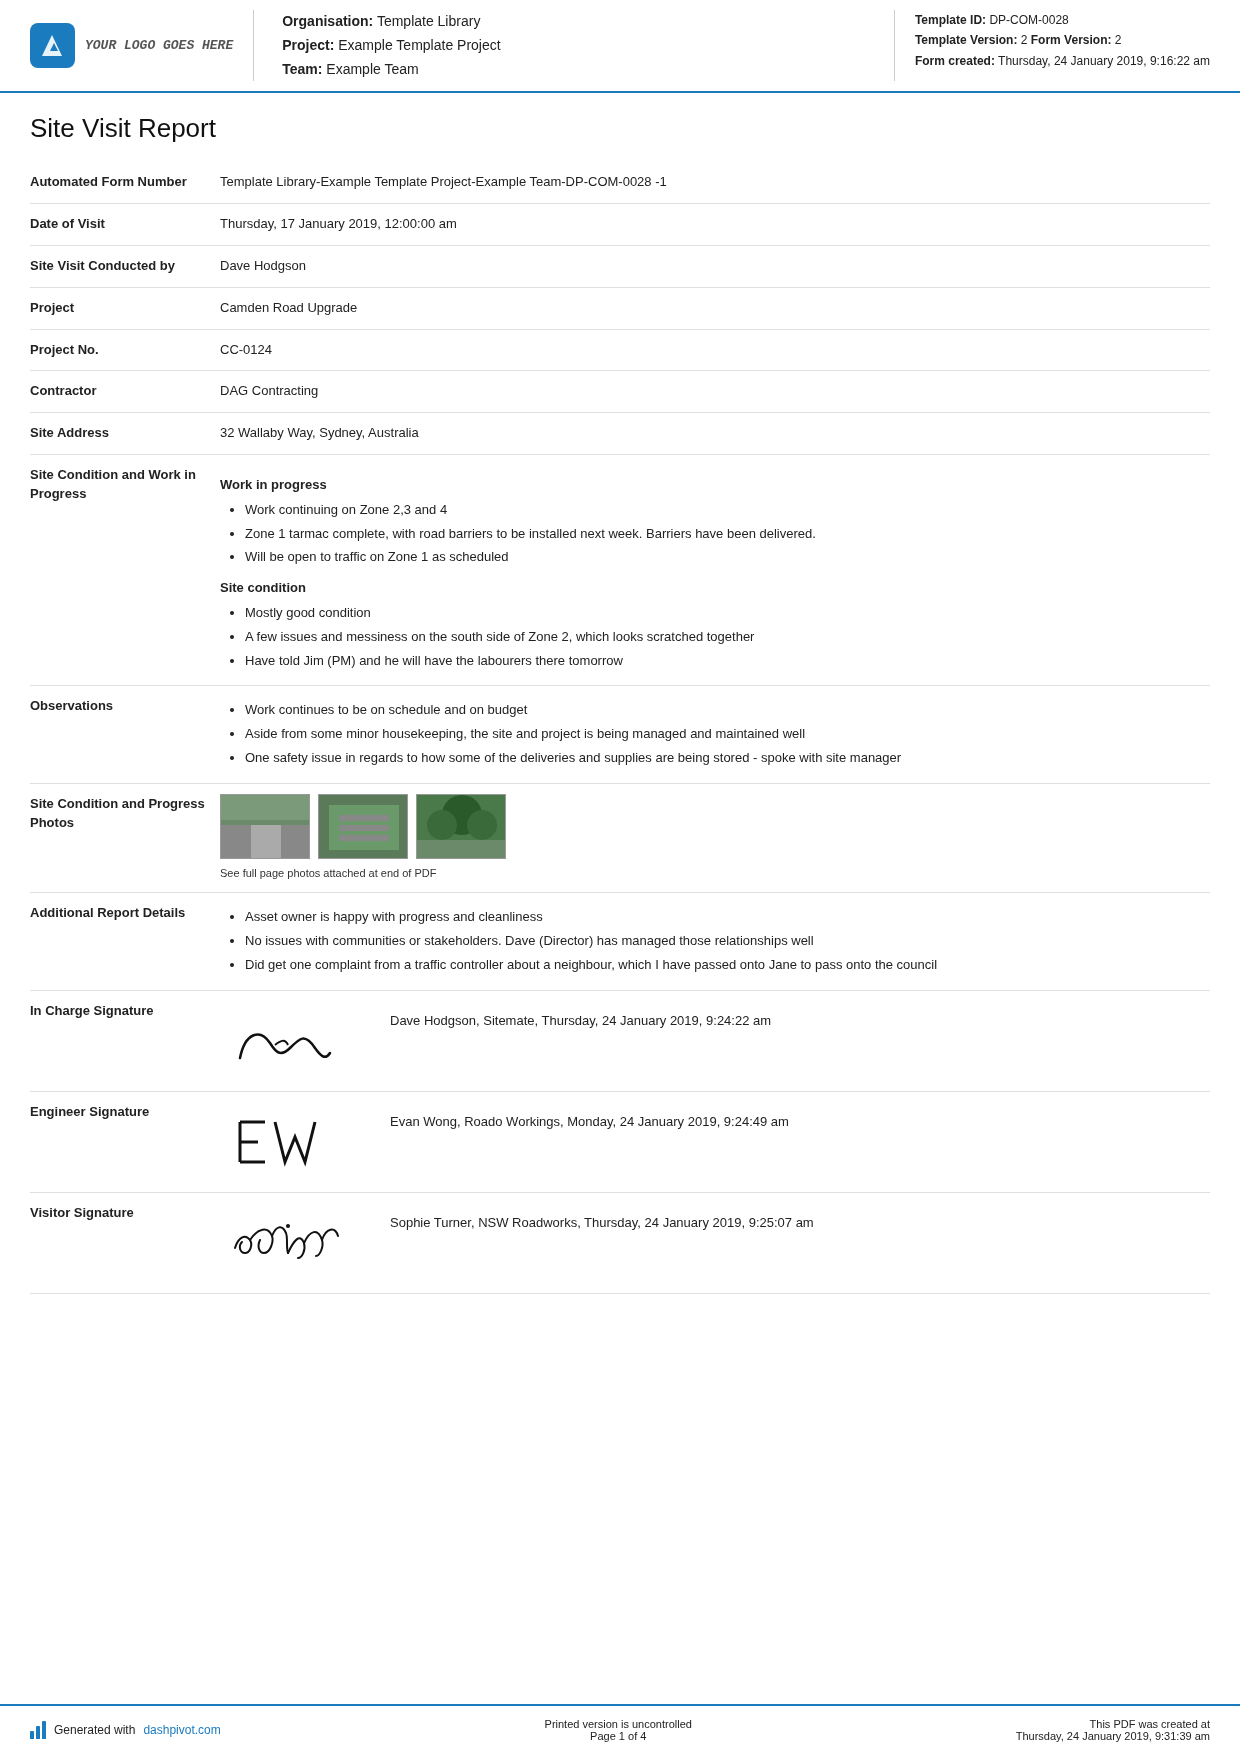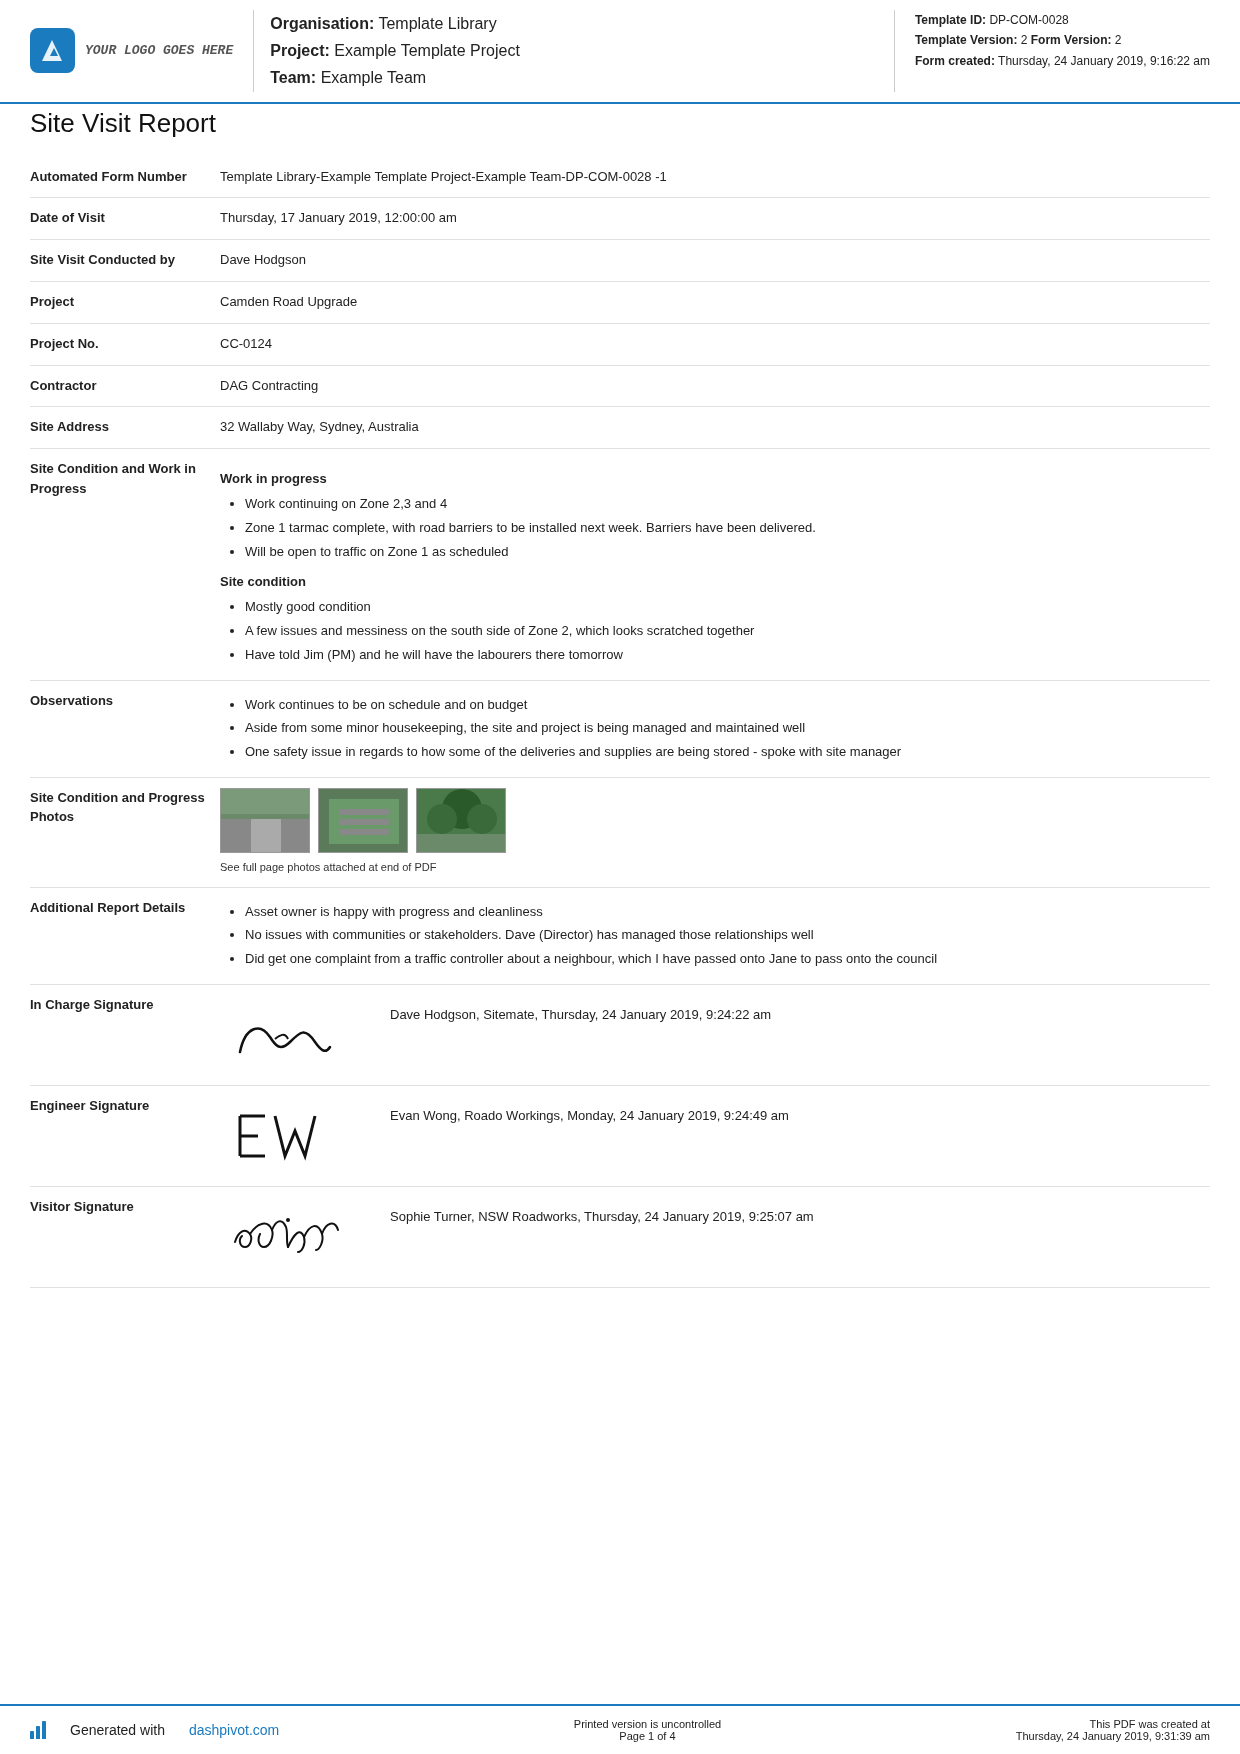--- a/index.html
+++ b/index.html
@@ -45,23 +45,23 @@
     .logo-text {
       font-size: 13px;
       font-weight: bold;
       color: #555;
       font-style: italic;
       font-family: Liberation Mono, monospace;
     }
 
     .header-middle {
       flex: 1;
-      padding-left: 16px;
+      padding-left: 28px;
       border-left: 1px solid #ccc;
-      font-size: 16px;
+      font-size: 14px;
       line-height: 1.7;
     }
 
     .header-middle span.label {
       font-weight: bold;
     }
 
     .header-right {
       min-width: 280px;
       font-size: 12px;
@@ -70,21 +70,21 @@
       padding-left: 20px;
     }
 
     .header-right span.label {
       font-weight: bold;
     }
 
     
     .content {
       flex: 1;
-      padding: 4px 30px;
+      padding: 20px 30px;
     }
 
     .report-title {
       font-size: 26px;
       font-weight: normal;
       margin-bottom: 18px;
       color: #111;
     }
 
     
@@ -186,22 +186,22 @@
       padding: 12px 30px;
       display: flex;
       justify-content: space-between;
       align-items: center;
       margin-top: auto;
     }
 
     .footer-left {
       display: flex;
       align-items: center;
-      gap: 24px;
-      font-size: 14px;
+      gap: 8px;
+      font-size: 12px;
     }
 
     .footer-left a {
       color: #1a7bbf;
       text-decoration: none;
     }
 
     .footer-center {
       font-size: 11px;
       text-align: center;

